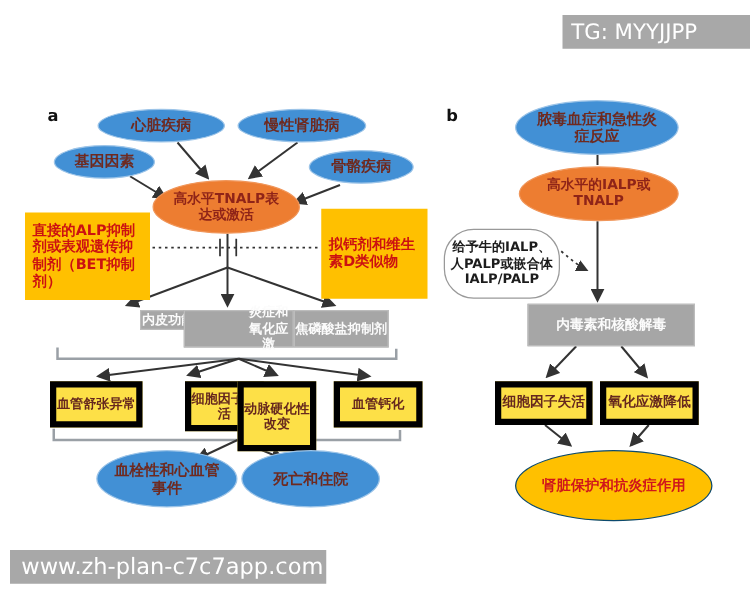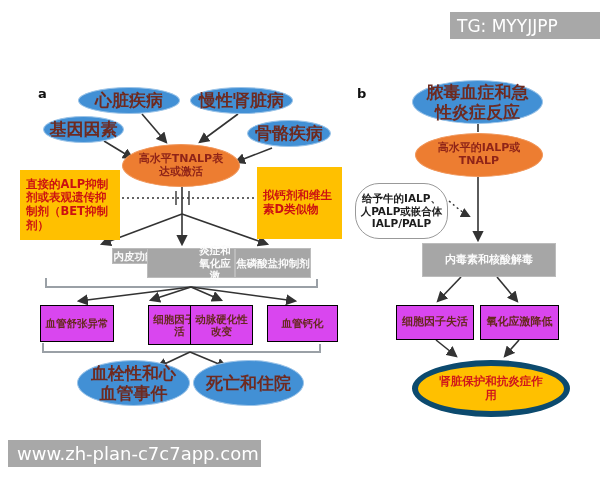--- a/index.html
+++ b/index.html
@@ -2,28 +2,28 @@
 <html><head>
 <meta charset="utf-8">
 <style>
   html,body{margin:0;padding:0;background:#fff;}
   body{width:600px;height:480px;position:relative;overflow:hidden;
        font-family:"DejaVu Sans","Liberation Sans",sans-serif;}
   .layer{position:absolute;left:0;top:0;}
   .node{position:absolute;box-sizing:border-box;display:flex;align-items:center;
         justify-content:center;text-align:center;font-weight:bold;line-height:1.18;}
   .ellipse{border-radius:50%;}
-  .blue-e{background:#4290D5;border:1px solid #9cc4e8;color:#6E2A20;font-size:17px;}
+  .blue-e{background:#4290D5;border:1px solid #9cc4e8;color:#6E2A20;font-size:12px;}
   .orange-e{background:#ED7D31;border:1px solid #f0965a;color:#8F2418;font-size:11px;}
   .amber-box{background:#FFC000;color:#CC1111;font-size:11.5px;justify-content:flex-start;
              text-align:left;padding:4px 6px;align-items:center;}
   .gray-box{background:#A6A6A6;border:1px solid #bcbcbc;color:#fbfbfb;font-size:10.5px;}
-  .blue-box{background:#d946ef;border:1px solid #000000;color:#66281E;font-size:10.5px;}
+  .blue-box{background:#fde047;border:5px solid #000000;color:#66281E;font-size:10.5px;}
   .white-box{background:#ffffff;border:1px solid #999;color:#1c1c1c;font-size:10.5px;}
-  .amber-e{background:#FFC000;border:6px solid #0c4a6e;color:#D0161B;font-size:11.5px;}
+  .amber-e{background:#FFC000;border:1px solid #0c4a6e;color:#D0161B;font-size:11.5px;text-align:right;}
   .panel-label{position:absolute;font-weight:bold;font-size:13px;color:#111;}
   .badge{position:absolute;background:#A8A8A8;color:#fff;display:flex;align-items:center;
          font-weight:normal;}
   .badge.tg{left:450px;top:12px;width:164px;height:27px;font-size:17px;padding-left:7px;box-sizing:border-box;}
   .badge.site{left:8px;top:440px;width:253px;height:27px;font-size:18px;padding-left:9px;box-sizing:border-box;}
 </style>
 </head>
 <body>
 
 <svg class="layer" width="600" height="480">
@@ -87,21 +87,21 @@
 
 <div class="node amber-box" style="left:20px;top:170px;width:100px;height:70px;">直接的ALP抑制剂或表观遗传抑制剂（BET抑制剂）</div>
 <div class="node amber-box" style="left:257px;top:167px;width:85px;height:72px;">拟钙剂和维生素D类似物</div>
 
 <div class="node gray-box" style="left:81px;top:248px;width:66px;height:16px;margin-left:31px;">内皮功能失调</div>
 <div class="node gray-box" style="left:147px;top:248px;width:88px;height:30px;padding-left:48px;">炎症和氧化应激</div>
 <div class="node gray-box" style="left:235px;top:248px;width:76px;height:30px;">焦磷酸盐抑制剂</div>
 
 <div class="node blue-box" style="left:40px;top:305px;width:74px;height:37px;">血管舒张异常</div>
 <div class="node blue-box" style="left:120px;top:305px;width:63px;height:40px;margin-left:28px;">细胞因子激活</div>
-<div class="node blue-box" style="left:190px;top:305px;width:63px;height:40px;">动脉硬化性改变</div>
+<div class="node blue-box" style="left:190px;top:305px;width:63px;height:56px;">动脉硬化性改变</div>
 <div class="node blue-box" style="left:267px;top:305px;width:71px;height:37px;">血管钙化</div>
 
 <div class="node ellipse blue-e" style="left:77px;top:360px;width:113px;height:46px;padding:0 10px;">血栓性和心血管事件</div>
 <div class="node ellipse blue-e" style="left:193px;top:360px;width:111px;height:46px;">死亡和住院</div>
 
 <div class="panel-label" style="left:357px;top:86px;">b</div>
 
 <div class="node ellipse blue-e" style="left:412px;top:80px;width:131px;height:44px;padding:0 12px;">脓毒血症和急性炎症反应</div>
 <div class="node ellipse orange-e" style="left:415px;top:133px;width:128px;height:44px;padding:0 14px;">高水平的IALP或TNALP</div>
 

